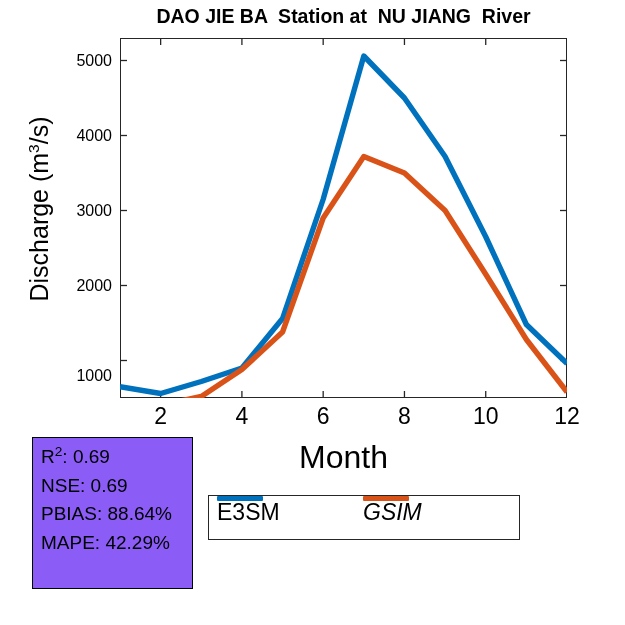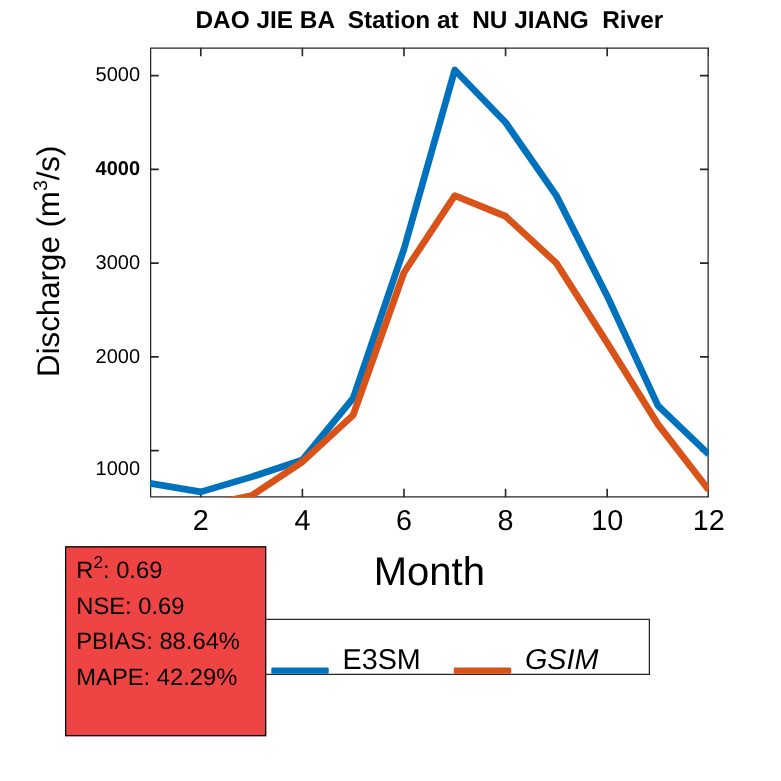--- a/index.html
+++ b/index.html
@@ -112,21 +112,22 @@
     height: 45px;
     border: 1.2px solid #262626;
     background: #ffffff;
     box-sizing: border-box;
   }
   .legend-entry {
     position: absolute;
     top: 0;
     height: 43px;
     display: flex;
-    align-items: flex-end;
+    align-items: flex-start;
+    flex-direction: column;
   }
   .legend-entry.e1 { left: 8px; }
   .legend-entry.e2 { left: 154px; font-style: italic; }
   .legend-swatch {
     width: 46px;
     height: 5px;
     border-radius: 1px;
     margin-right: 11px;
   }
   .legend-text {
@@ -134,24 +135,23 @@
     line-height: 23px;
     white-space: pre;
   }
   .stats-box {
     position: absolute;
     left: 32px;
     top: 437px;
     width: 161px;
     height: 152px;
     border: 1.4px solid #000000;
-    background: #ef4444;
+    background: #8b5cf6;
     box-sizing: border-box;
     padding: 5px 0 0 8px;
-    margin-left: 20px;
   }
   .stats-line {
     font-size: 19px;
     line-height: 28.5px;
     white-space: pre;
   }
   .stats-line sup {
     font-size: 0.72em;
     vertical-align: super;
     line-height: 0;
@@ -194,21 +194,21 @@
     <g id="series-group">
         <polyline points="0.00,348.75 40.64,355.50 81.27,343.50 121.91,330.00 162.55,280.50 203.18,161.25 243.82,18.00 284.45,60.00 325.09,118.50 365.73,198.75 406.36,286.50 447.00,325.50" fill="none" stroke="#0072BD" stroke-width="5.4" stroke-linejoin="round" stroke-linecap="butt"></polyline>
         <polyline points="0.00,367.50 40.64,367.13 81.27,358.50 121.91,331.50 162.55,294.00 203.18,180.00 243.82,118.50 284.45,135.00 325.09,172.50 365.73,236.25 406.36,301.50 447.00,354.00" fill="none" stroke="#D95319" stroke-width="5.4" stroke-linejoin="round" stroke-linecap="butt"></polyline>
       </g>
   </svg>
 
   <div class="ytick-wrap" id="ytick-wrap">
       <div class="ytick-label" style="top: 376px;">1000</div>
       <div class="ytick-label" style="top: 285.5px;">2000</div>
       <div class="ytick-label" style="top: 210.5px;">3000</div>
-      <div class="ytick-label" style="top: 135.5px; font-weight: bold;">4000</div>
+      <div class="ytick-label" style="top: 135.5px;">4000</div>
       <div class="ytick-label" style="top: 60.5px;">5000</div>
     </div>
   <div id="xtick-wrap">
       <div class="xtick-label" style="left: 160.636px;">2</div>
       <div class="xtick-label" style="left: 241.909px;">4</div>
       <div class="xtick-label" style="left: 323.182px;">6</div>
       <div class="xtick-label" style="left: 404.455px;">8</div>
       <div class="xtick-label" style="left: 485.727px;">10</div>
       <div class="xtick-label" style="left: 567px;">12</div>
     </div>

